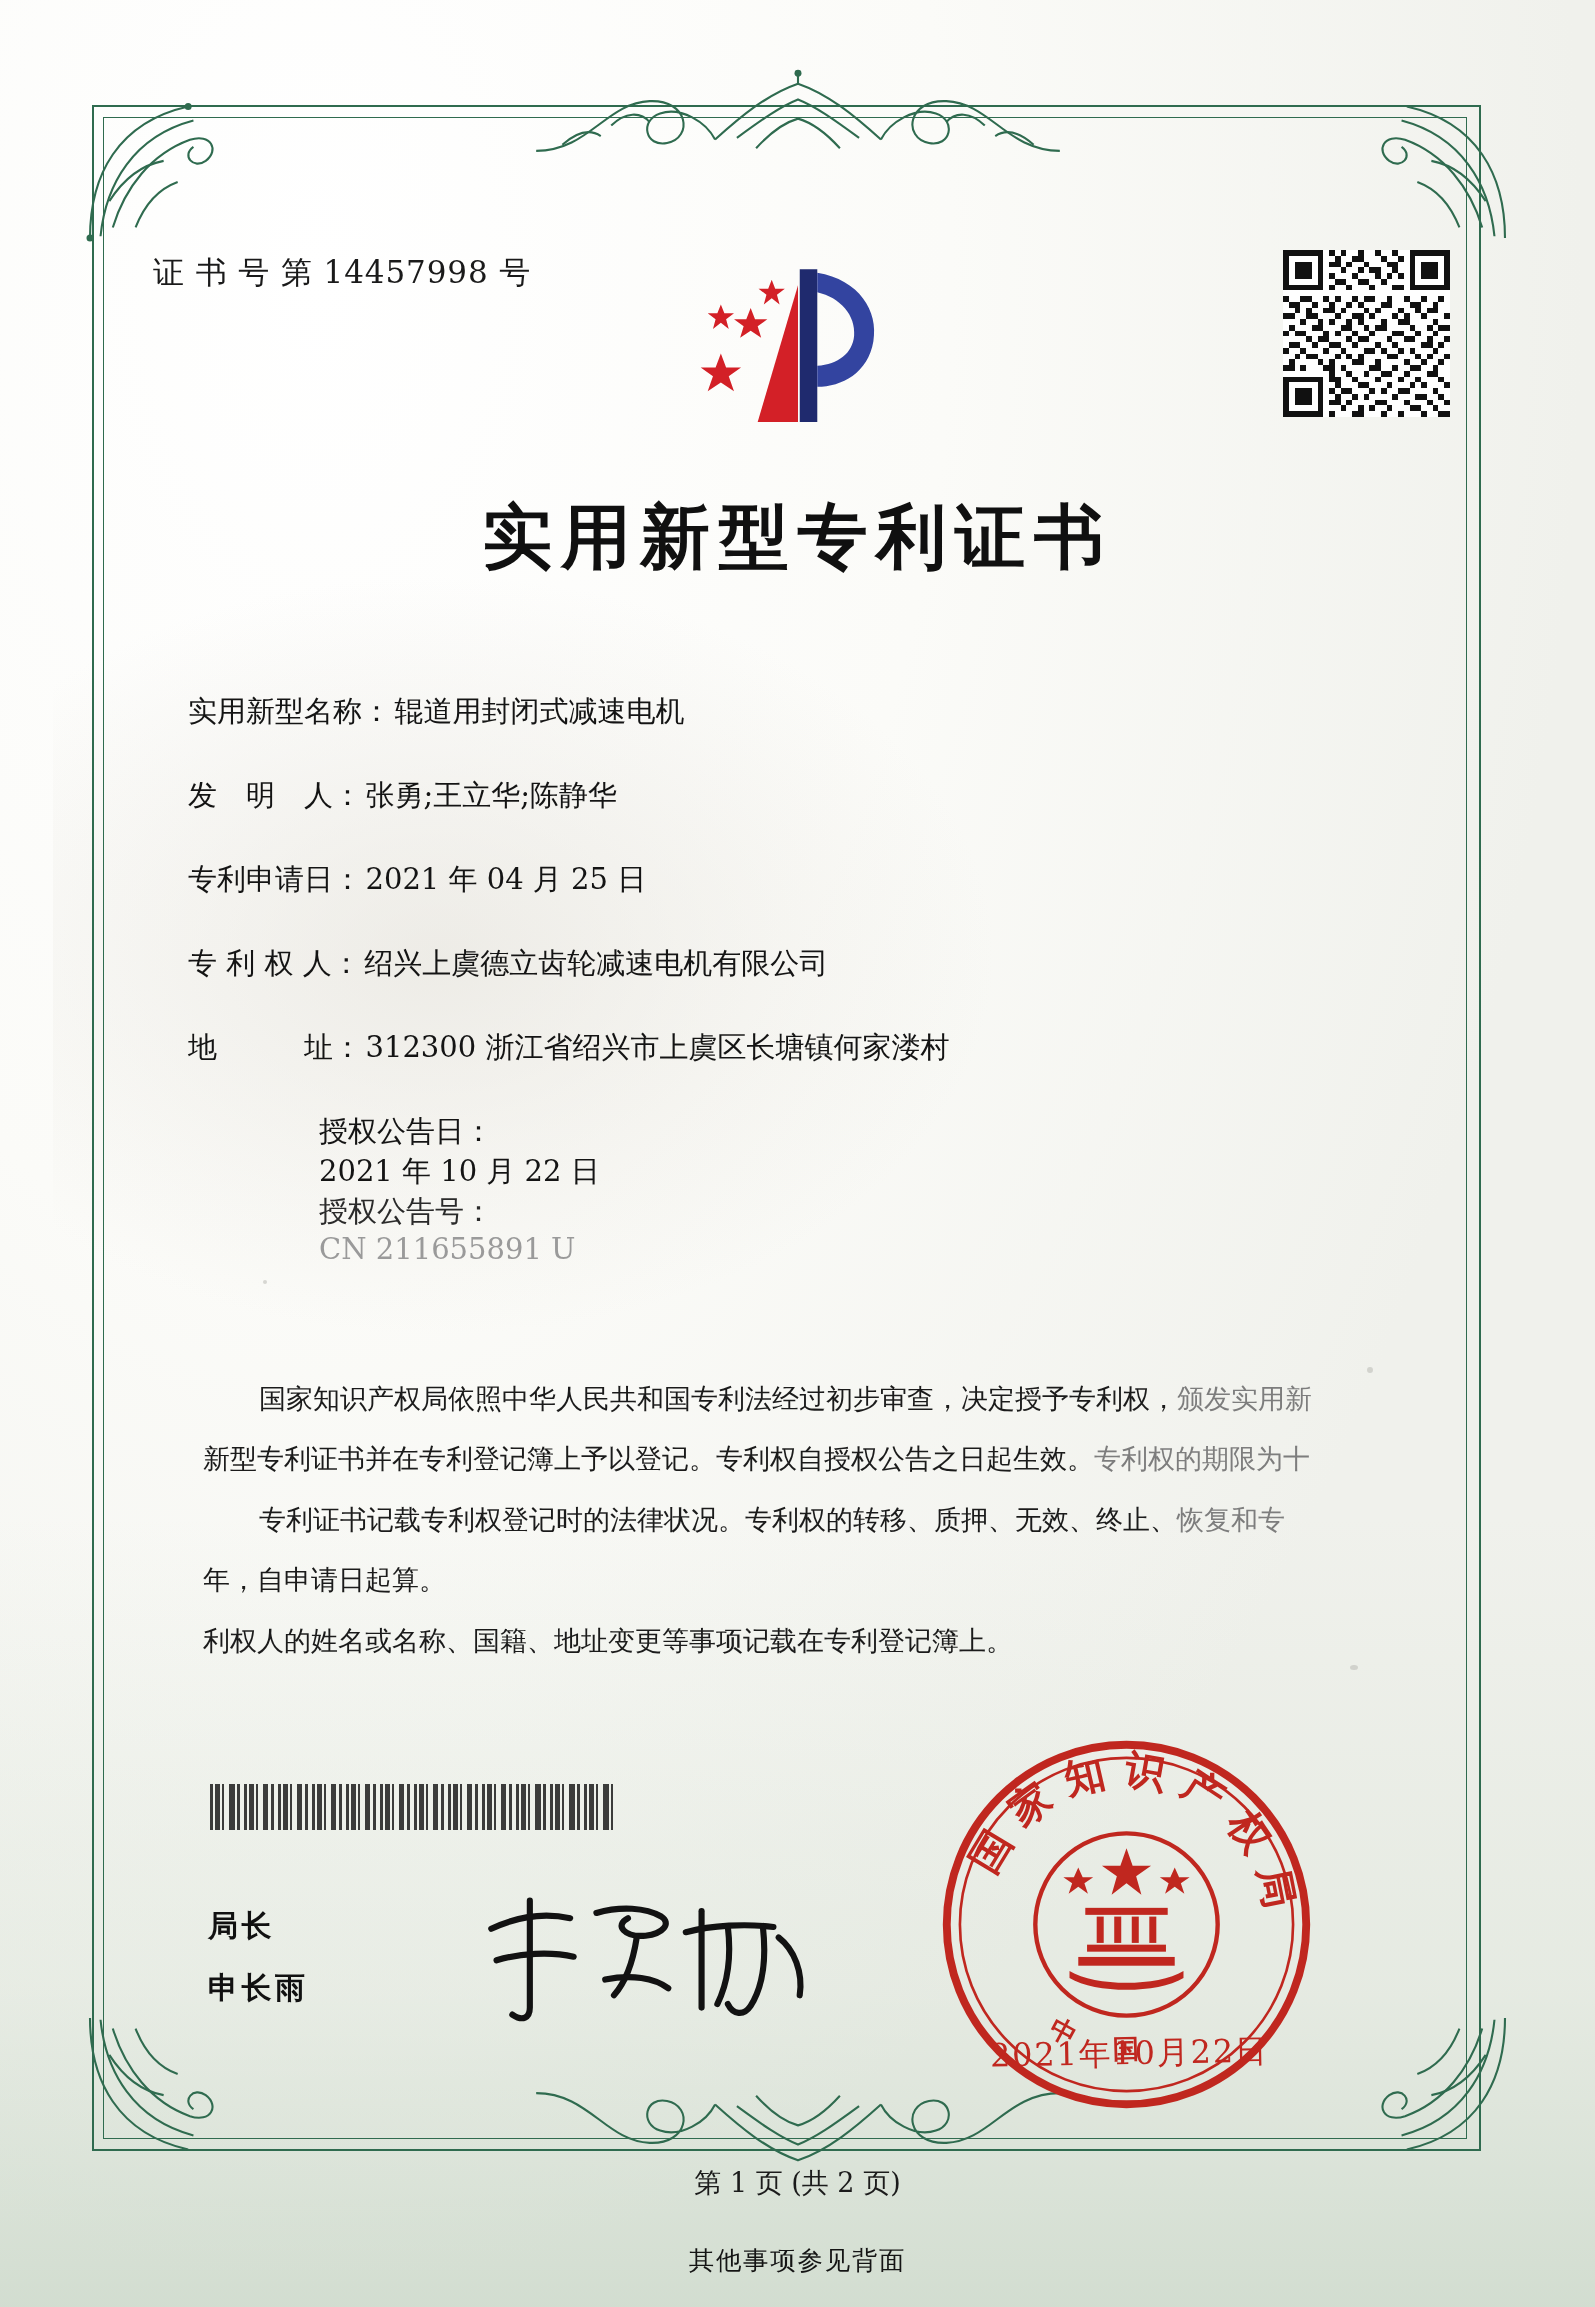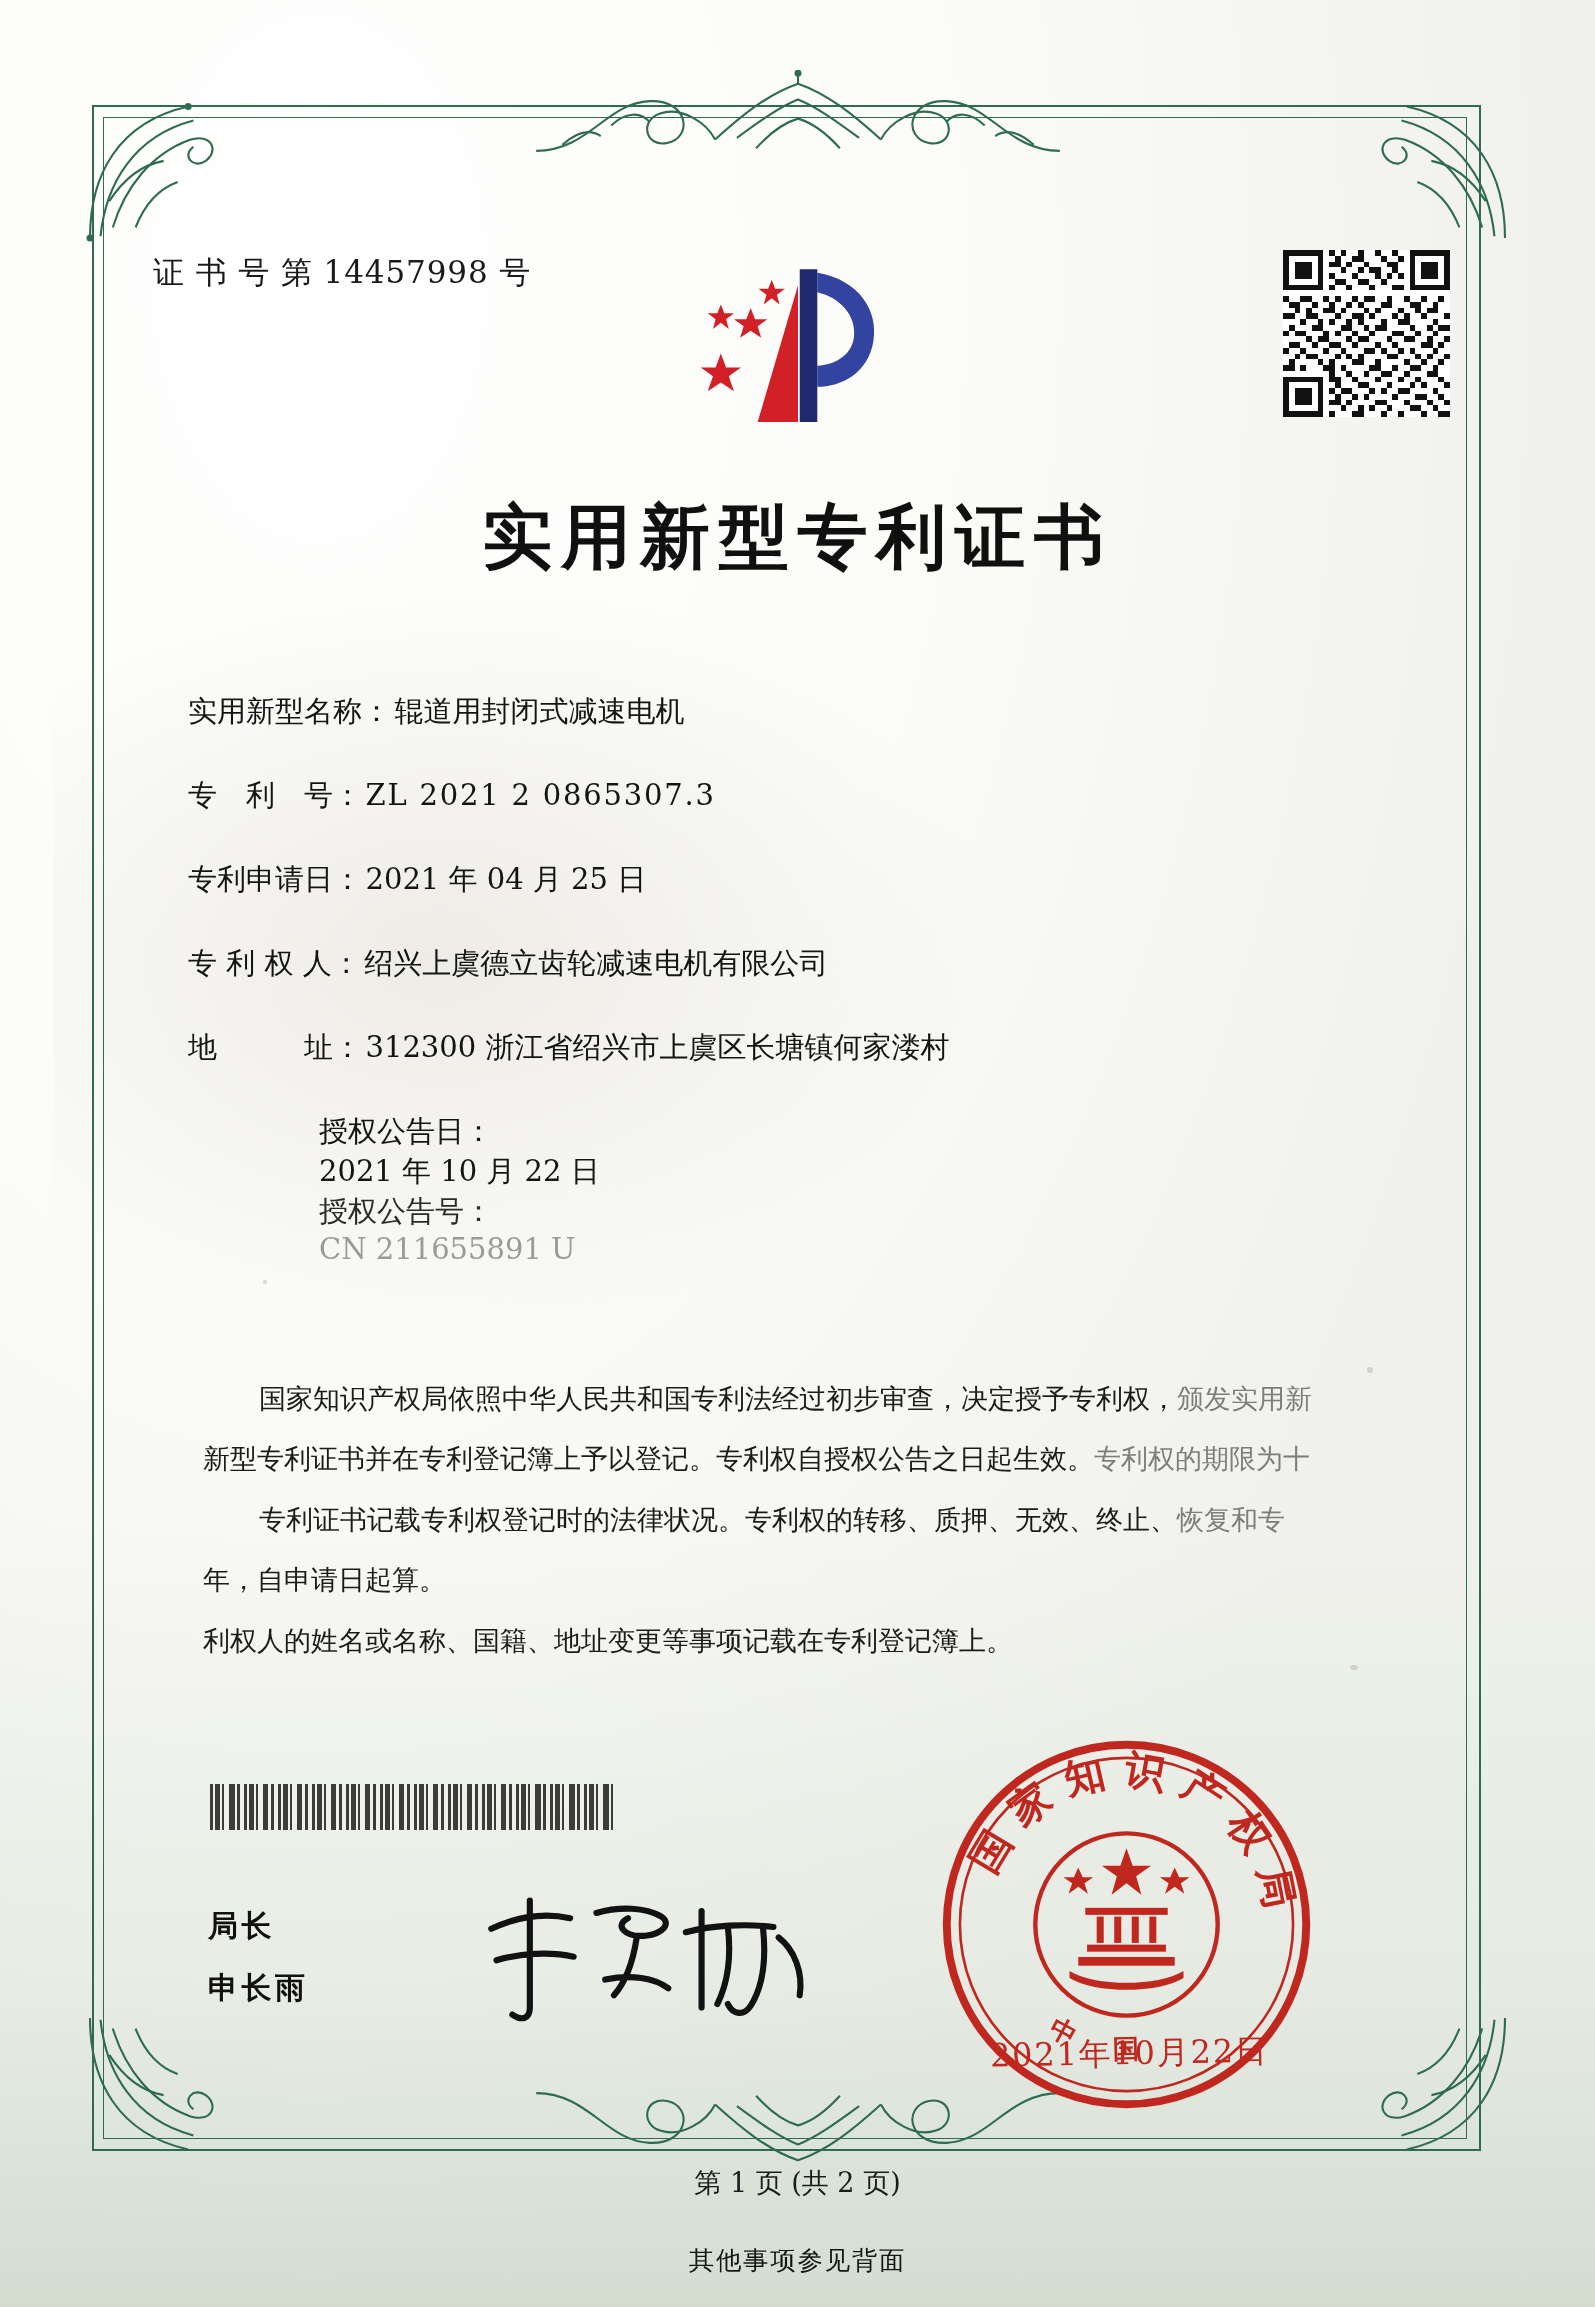--- a/index.html
+++ b/index.html
@@ -476,25 +476,25 @@
 
   <div class="title">实用新型专利证书</div>
 
   <div class="fields">
 
     <div class="row">
       <span class="lbl">实用新型名称：</span>
       <span class="val">辊道用封闭式减速电机</span>
     </div>
 
-
-    <div class="row pat">
-      <span class="lbl">专　利　号：</span>
-      <span class="val">ZL 2021 2 0865307.3</span>
+    <div class="row">
+      <span class="lbl">发　明　人：</span>
+      <span class="val">张勇;王立华;陈静华</span>
     </div>
+
 
     <div class="row">
       <span class="lbl">专利申请日：</span>
       <span class="val">2021 年 04 月 25 日</span>
     </div>
 
     <div class="row">
       <span class="lbl">专 利 权 人：</span>
       <span class="val">绍兴上虞德立齿轮减速电机有限公司</span>
     </div>

